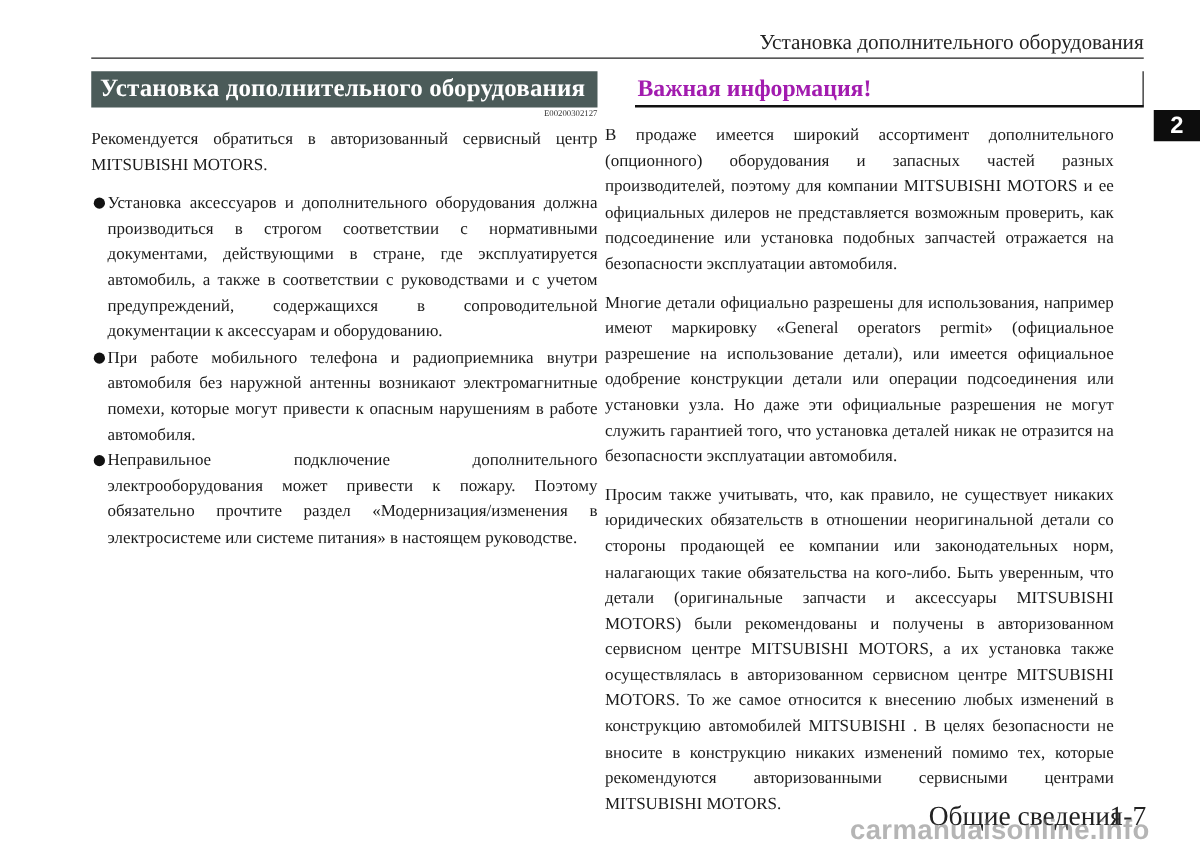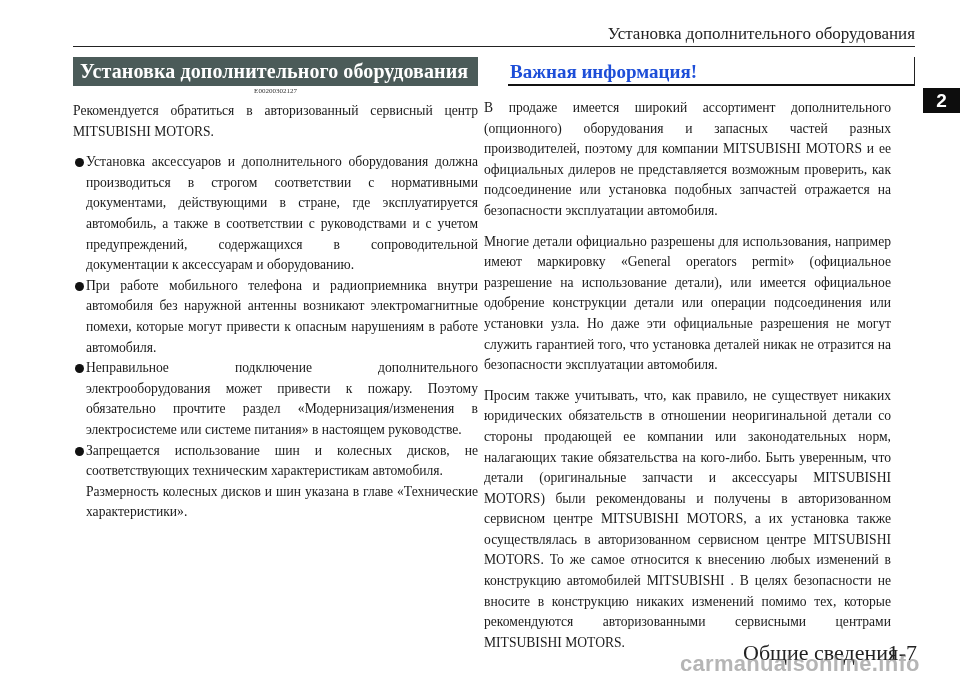--- a/index.html
+++ b/index.html
@@ -47,21 +47,21 @@
       font-size: 20px;
       line-height: 29px;
       white-space: nowrap;
       letter-spacing: 0.1px;
     }
     .doc-code {
       position: absolute;
       left: 73px;
       width: 405px;
       top: 87px;
-      text-align: center;
+      text-align: right;
       font-size: 7px;
       color: #333;
     }
     .col {
       position: absolute;
       font-size: 13.6px;
       line-height: 20.6px;
       text-align: justify;
     }
     .col p {
@@ -110,21 +110,21 @@
       height: 29px;
       box-sizing: border-box;
       border-right: 1.5px solid #222;
       border-bottom: 2px solid #111;
       padding-left: 2px;
     }
     .important-title {
       font-weight: bold;
       font-size: 19px;
       line-height: 29px;
-      color: #1d4ed8;
+      color: #a21caf;
       white-space: nowrap;
     }
     .col-right p {
       margin-bottom: 10px;
     }
     .chapter-tab {
       position: absolute;
       left: 923px;
       top: 88px;
       width: 37px;
@@ -189,25 +189,20 @@
       <span>Установка аксессуаров и дополнительного оборудования должна производиться в строгом соответствии с нормативными документами, действующими в стране, где эксплуатируется автомобиль, а также в соответствии с руководствами и с учетом предупреждений, содержащихся в сопроводительной документации к аксессуарам и оборудованию.</span>
     </li>
     <li>
       <span class="bullet-dot"></span>
       <span>При работе мобильного телефона и радиоприемника внутри автомобиля без наружной антенны возникают электромагнитные помехи, которые могут привести к опасным нарушениям в работе автомобиля.</span>
     </li>
     <li>
       <span class="bullet-dot"></span>
       <span>Неправильное подключение дополнительного электрооборудования может привести к пожару. Поэтому обязательно прочтите раздел «Модернизация/изменения в электросистеме или системе питания» в настоящем руководстве.</span>
     </li>
-    <li>
-      <span class="bullet-dot"></span>
-      <span>Запрещается использование шин и колесных дисков, не соответствующих техническим характеристикам автомобиля.</span>
-      <span class="bullet-sub">Размерность колесных дисков и шин указана в главе «Технические характеристики».</span>
-    </li>
   </ul>
 </div>
 
 <div class="important-box">
   <span class="important-title">Важная информация!</span>
 </div>
 
 <div class="col col-right">
   <p>В продаже имеется широкий ассортимент дополнительного (опционного) оборудования и запасных частей разных производителей, поэтому для компании MITSUBISHI MOTORS и ее официальных дилеров не представляется возможным проверить, как подсоединение или установка подобных запчастей отражается на безопасности эксплуатации автомобиля.</p>
   <p>Многие детали официально разрешены для использования, например имеют маркировку «General operators permit» (официальное разрешение на использование детали), или имеется официальное одобрение конструкции детали или операции подсоединения или установки узла. Но даже эти официальные разрешения не могут служить гарантией того, что установка деталей никак не отразится на безопасности эксплуатации автомобиля.</p>

